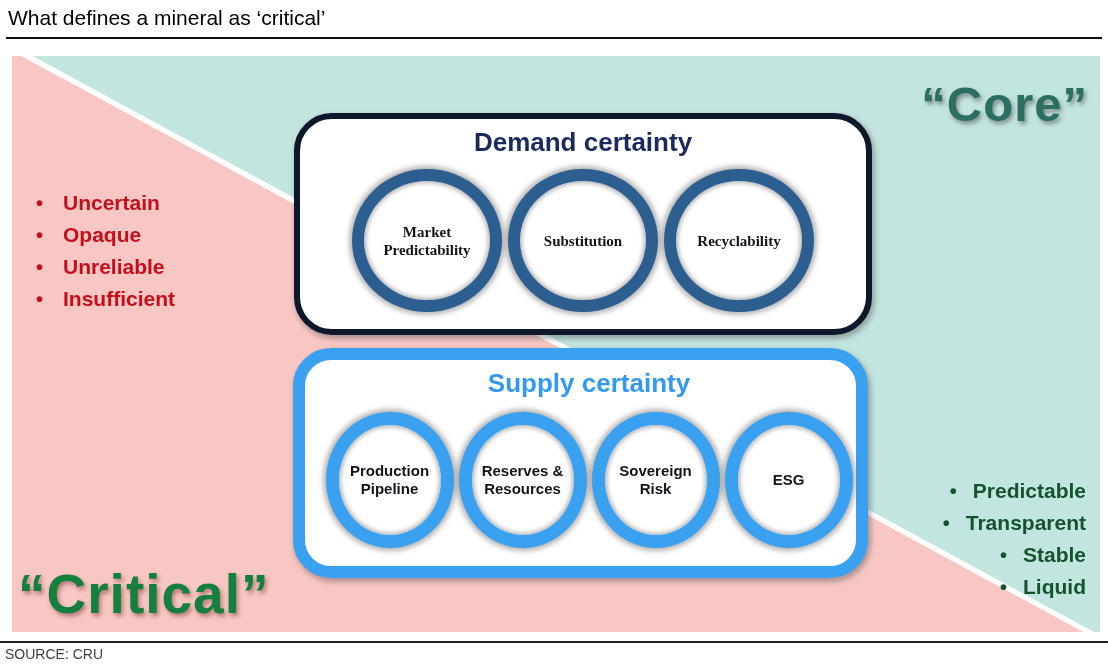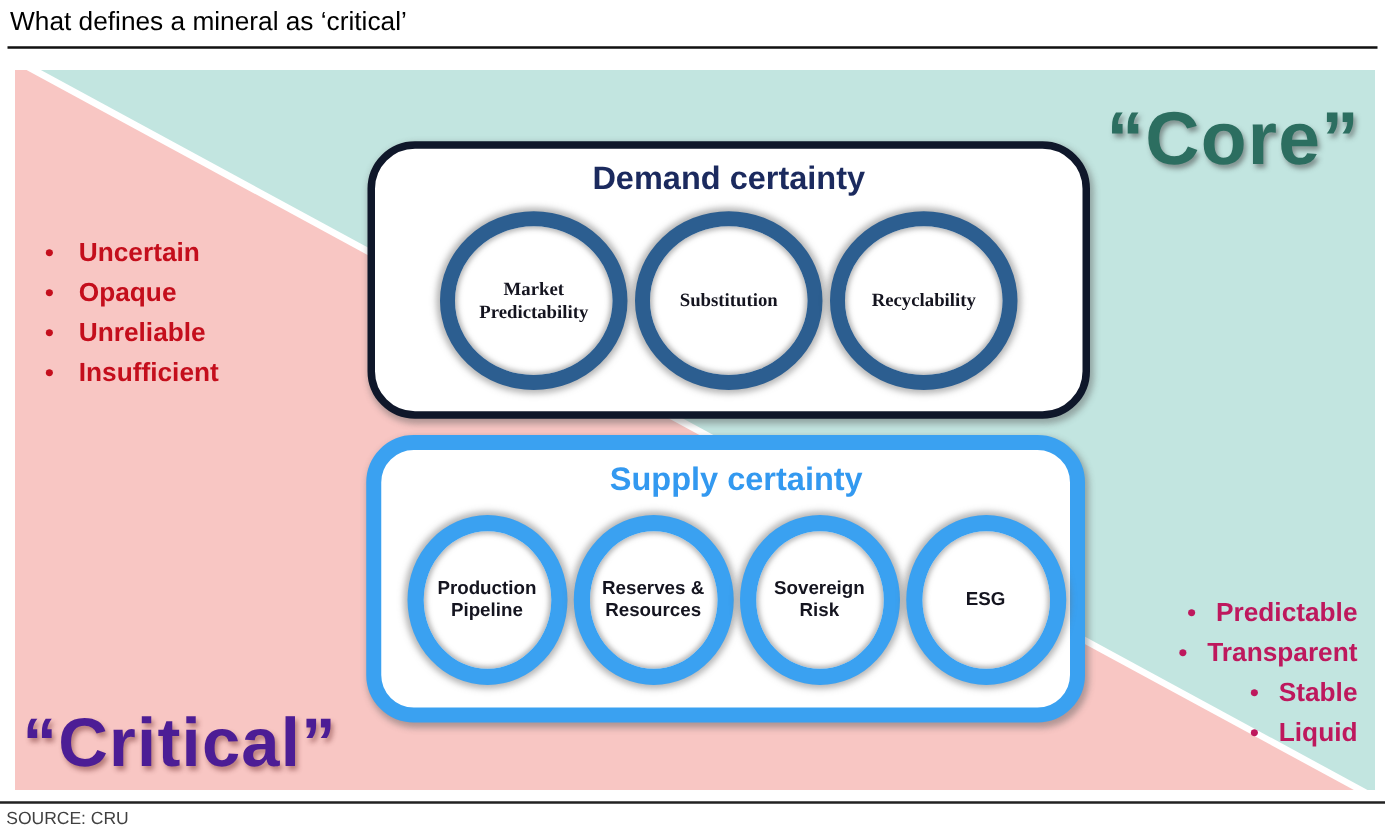--- a/index.html
+++ b/index.html
@@ -29,40 +29,40 @@
     clip-path: polygon(1.9% 0%, 100% 0%, 100% 100%, 99.45% 100%);
   }
   .bg-pink {
     position:absolute; inset:0; background:#f8c6c3;
     clip-path: polygon(0% 0%, 0.85% 0%, 98.45% 100%, 0% 100%);
   }
 
   
   .core-label {
     position:absolute; top:20px; right:12px;
-    font-size:60px; font-weight:bold; color:#2c6e60; letter-spacing:1px;
+    font-size:49px; font-weight:bold; color:#2c6e60; letter-spacing:1px;
     text-shadow:2px 3px 4px rgba(60,60,60,0.5);
   }
   .critical-label {
     position:absolute; top:506px; left:6px;
-    font-size:55px; font-weight:bold; color:#4c1d95; letter-spacing:1px;
+    font-size:55px; font-weight:bold; color:#15803d; letter-spacing:1px;
     text-shadow:2px 3px 4px rgba(100,30,30,0.45);
   }
 
   
   .trait-list { position:absolute;margin-top:43px; }
   .trait-item {
     display:flex; align-items:baseline; height:32px;
     font-size:21px; font-weight:bold;
   }
   .trait-item::before { content:"\2022"; font-size:20px; }
   .critical-traits { left:24px; top:92px; }
   .critical-traits .trait-item { color:#c40e1c; gap:20px; }
   .core-traits { right:14px; top:380px; }
-  .core-traits .trait-item { color:#be185d; justify-content:flex-end; gap:16px; text-align:right; }
+  .core-traits .trait-item { color:#14532d; justify-content:flex-end; gap:16px; text-align:right; }
 
   
   .certainty-box {
     position:absolute; background:#fff; border-radius:38px;
     box-shadow:2px 3px 5px 1px rgba(90,90,90,0.45);
     display:flex; flex-direction:column; align-items:center;
   }
   .demand-box {
     left:282px; top:57px; width:578px; height:222px;
     border:6px solid #0f172a;

